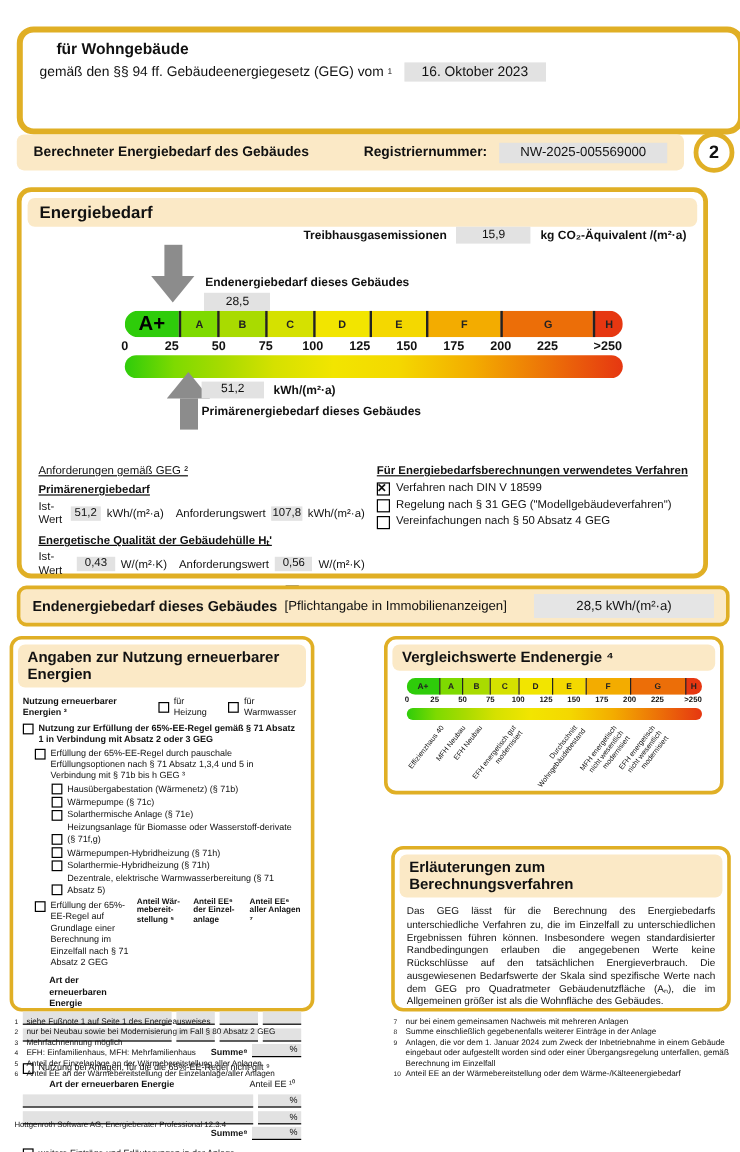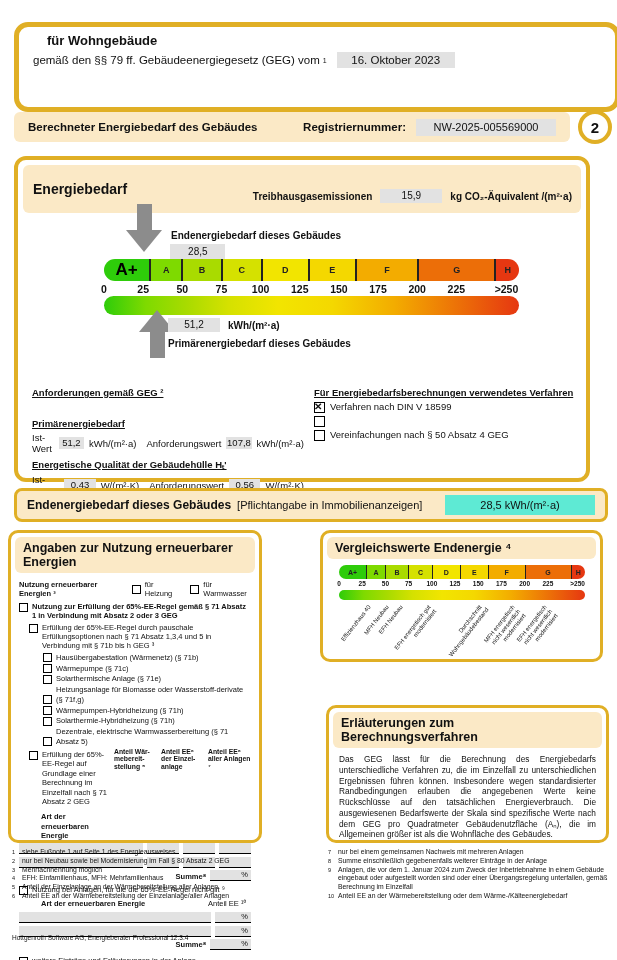--- a/index.html
+++ b/index.html
@@ -25,21 +25,21 @@
             display:flex;align-items:center;padding:0 14px;box-sizing:border-box;}
   .reg-label{font-size:11.5px;font-weight:bold;}
   .reg-right{margin-left:auto;display:flex;align-items:center;}
   .reg-key{font-size:11.5px;font-weight:bold;margin-right:10px;}
   .reg-val{width:140px;height:17px;line-height:17px;font-size:11px;}
   .page-circle{position:absolute;left:578px;top:110px;width:26px;height:26px;border:4px solid #E0AF25;
                border-radius:50%;background:#fff;display:flex;align-items:center;justify-content:center;
                font-size:15px;font-weight:bold;}
 
   
-  .section-head{margin:5px;border-radius:6px;padding:16px 10px;font-weight:bold;}
+  .section-head{margin:5px;border-radius:6px;padding:4px 10px;font-weight:bold;}
 
   .energie-box{position:absolute;left:14px;top:156px;width:568px;height:318px;border-width:4px;}
   .energie-box .section-head{font-size:14px;}
   .ghg-row{position:absolute;right:14px;top:29px;display:flex;align-items:center;font-size:10px;font-weight:bold;}
   .ghg-row .grayfield{width:62px;height:14px;line-height:14px;font-weight:normal;margin:0 8px;}
 
   .arrow{position:absolute;display:flex;flex-direction:column;align-items:center;}
   .arrow .stem{width:15px;height:26px;background:#8C8C8C;}
   .arrow .head-down{width:0;height:0;border-left:18px solid transparent;border-right:18px solid transparent;border-top:22px solid #8C8C8C;}
   .arrow .head-up{width:0;height:0;border-left:18px solid transparent;border-right:18px solid transparent;border-bottom:22px solid #8C8C8C;}
@@ -60,42 +60,42 @@
   .scale-main .seg:first-child span{font-size:17px;color:#000;}
   .ticks{position:relative;height:12px;margin-top:2px;}
   .tick{position:absolute;transform:translateX(-50%);font-size:10.5px;font-weight:bold;white-space:nowrap;}
   .gradientbar{position:absolute;left:86px;top:136px;width:415px;height:19px;border-radius:10px;
     background:linear-gradient(90deg,#2ECC0A 0%,#7EDA00 10%,#A9DB00 20%,#D5E100 30%,#F2E500 42%,#F4D800 55%,#F3AC00 70%,#EC6E08 86%,#E63711 100%);}
   .pri-value-row{position:absolute;left:150px;top:158px;display:flex;align-items:center;}
   .pri-value-row .grayfield{width:52px;height:14px;line-height:14px;font-size:10px;}
   .pri-label{position:absolute;left:150px;top:178px;font-size:10px;font-weight:bold;}
 
   .anf-block{position:absolute;left:14px;top:227px;width:272px;font-size:9.5px;}
-  .anf-title{font-weight:bold;text-decoration:underline;margin-bottom:20px;}
+  .anf-title{font-weight:normal;text-decoration:underline;margin-bottom:5px;}
   .anf-h{font-weight:bold;text-decoration:underline;margin:4px 0 3px 0;}
   .val-row{display:flex;align-items:center;margin:2px 0;}
   .val-row .grayfield{width:38px;height:12px;line-height:12px;font-size:9.5px;margin:0 5px;}
   .val-row .u{margin-right:10px;}
   .sommer-row{display:flex;align-items:center;margin-top:7px;}
   .verf-block{position:absolute;left:296px;top:227px;width:264px;font-size:9.5px;}
   .verf-title{font-weight:bold;text-decoration:underline;margin-bottom:3px;}
 
   .checkbox{display:inline-block;width:9px;height:9px;border:1.2px solid #000;background:#fff;
             position:relative;flex:none;margin-right:5px;vertical-align:-1px;}
   .checkbox.checked::after{content:"✕";position:absolute;left:-1px;top:-2px;font-size:10px;font-weight:bold;}
   .cb-sm{width:7px;height:7px;margin-right:4px;}
   .cb-row{display:flex;align-items:flex-start;margin:2px 0;}
   .cb-row .checkbox{margin-top:1px;}
 
   
   .end-band{position:absolute;left:14px;top:488px;width:568px;height:28px;border-width:3px;border-radius:8px;
             display:flex;align-items:center;padding:0 10px;box-sizing:content-box;}
   .end-band .lbl{font-size:12px;font-weight:bold;}
   .end-band .bracket{font-size:11px;margin-left:6px;}
-  .end-band .grayfield{margin-left:auto;width:150px;height:20px;line-height:20px;font-size:11px;background:#5eead4;}
+  .end-band .grayfield{margin-left:auto;width:150px;height:20px;line-height:20px;font-size:11px;background:#e5e5e5;}
 
   
   .renew-box{position:absolute;left:8px;top:530px;width:254px;height:313px;border-width:3px;border-radius:10px;box-sizing:border-box;}
   .renew-box .section-head{font-size:12.5px;margin:4px;padding:4px 8px;}
   .renew-body{padding:2px 8px 0 8px;font-size:7.5px;line-height:1.25;}
   .nutz-row{display:flex;align-items:center;margin:1px 0 3px 0;}
   .nutz-row .t{font-weight:bold;margin-right:10px;}
   .nutz-row .cb-lab{margin-right:12px;}
   .indent1{margin-left:10px;}
   .indent2{margin-left:24px;}
@@ -148,21 +148,21 @@
 </head>
 <body>
 
 <div class="page">
 
   <div class="header-box gold">
     <div class="title-row">
       <span class="sub-title">für Wohngebäude</span>
     </div>
     <div class="law-row">
-      <span>gemäß den §§ 79 ff. Gebäudeenergiegesetz (GEG) vom</span>
+      <span>gemäß den §§ 94 ff. Gebäudeenergiegesetz (GEG) vom</span>
       <sup>1</sup>
       <span class="grayfield date-field">16. Oktober 2023</span>
     </div>
   </div>
 
   <div class="reg-band cream">
     <span class="reg-label">Berechneter Energiebedarf des Gebäudes</span>
     <span class="reg-right">
       <span class="reg-key">Registriernummer:</span>
       <span class="grayfield reg-val">NW-2025-005569000</span>
@@ -273,20 +273,21 @@
     </div>
 
     <div class="verf-block">
       <div class="verf-title">Für Energiebedarfsberechnungen verwendetes Verfahren</div>
       <div class="cb-row">
         <span class="checkbox checked"></span>
         <span>Verfahren nach DIN V 18599</span>
       </div>
       <div class="cb-row">
         <span class="checkbox"></span>
+        <span>Regelung nach § 31 GEG ("Modellgebäudeverfahren")</span>
       </div>
       <div class="cb-row">
         <span class="checkbox"></span>
         <span>Vereinfachungen nach § 50 Absatz 4 GEG</span>
       </div>
     </div>
   </div>
 
   <div class="end-band gold cream">
     <span class="lbl">Endenergiebedarf dieses Gebäudes</span>

